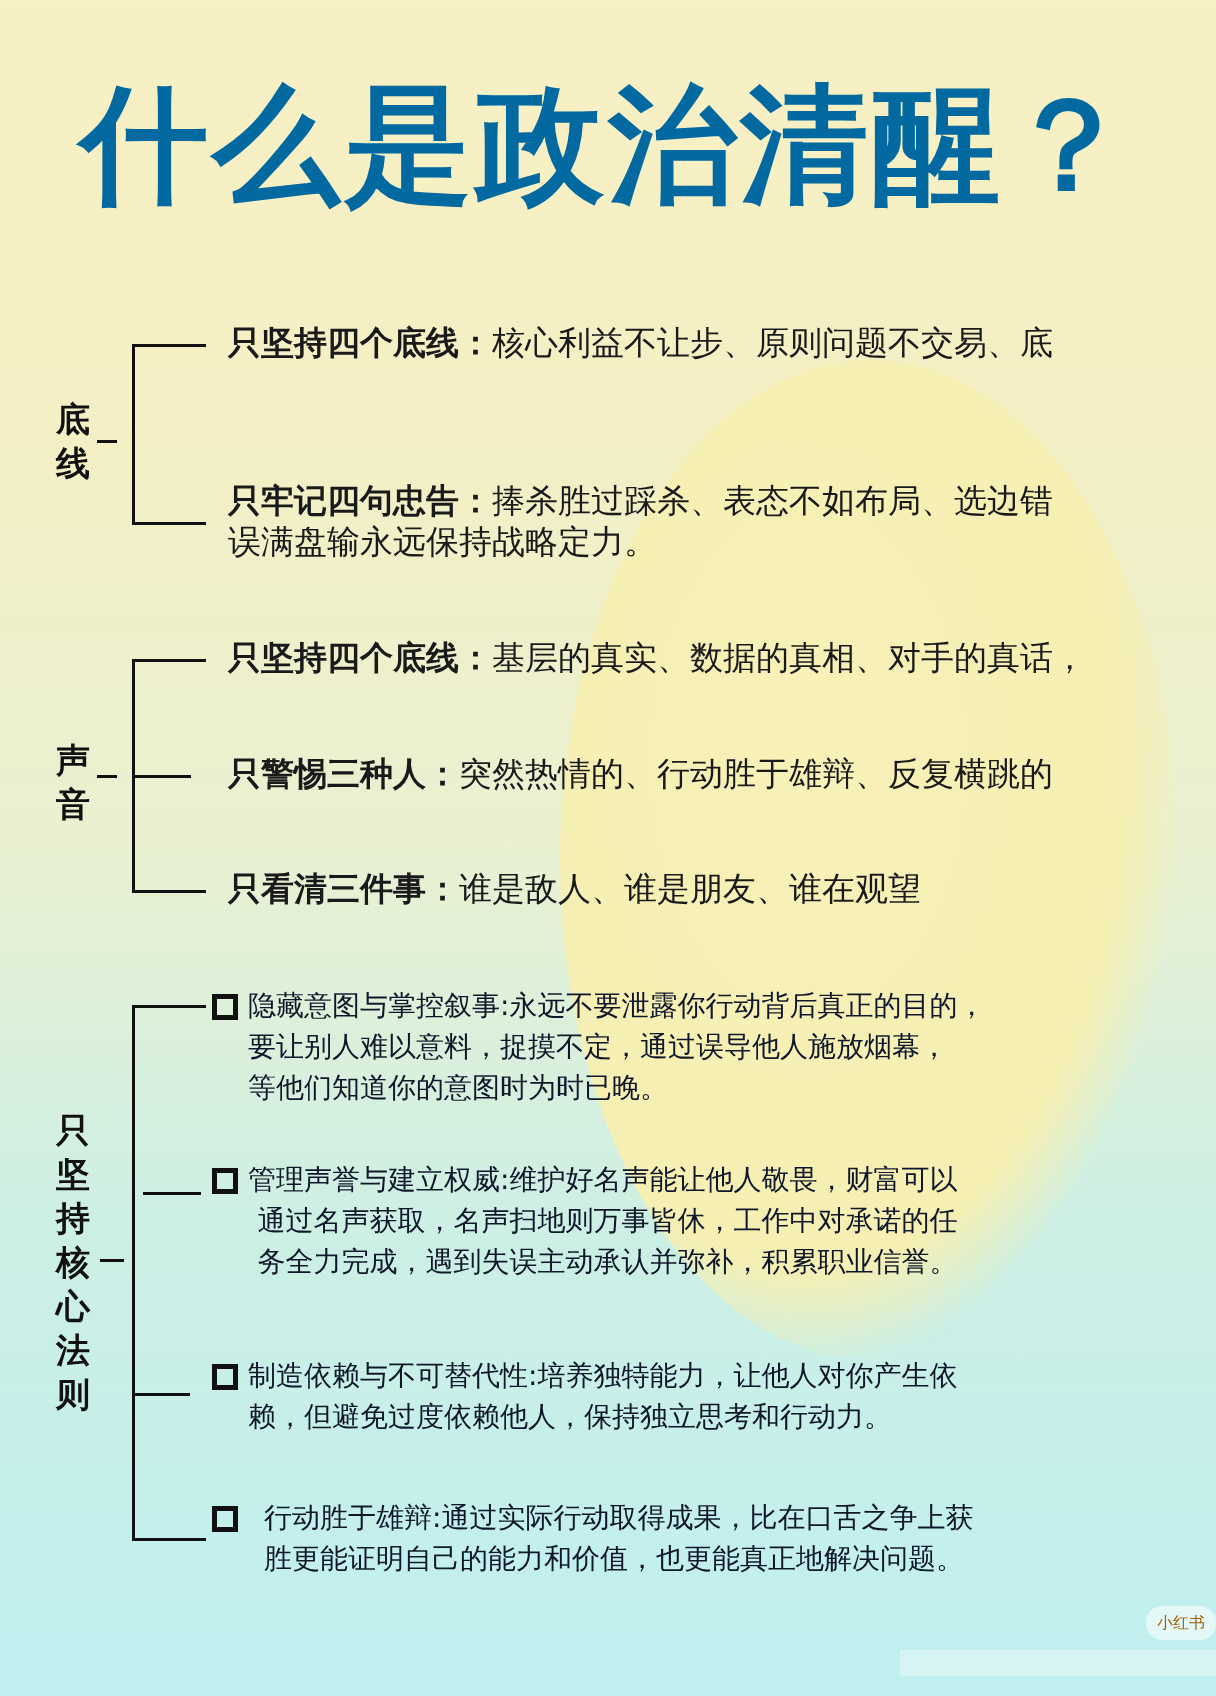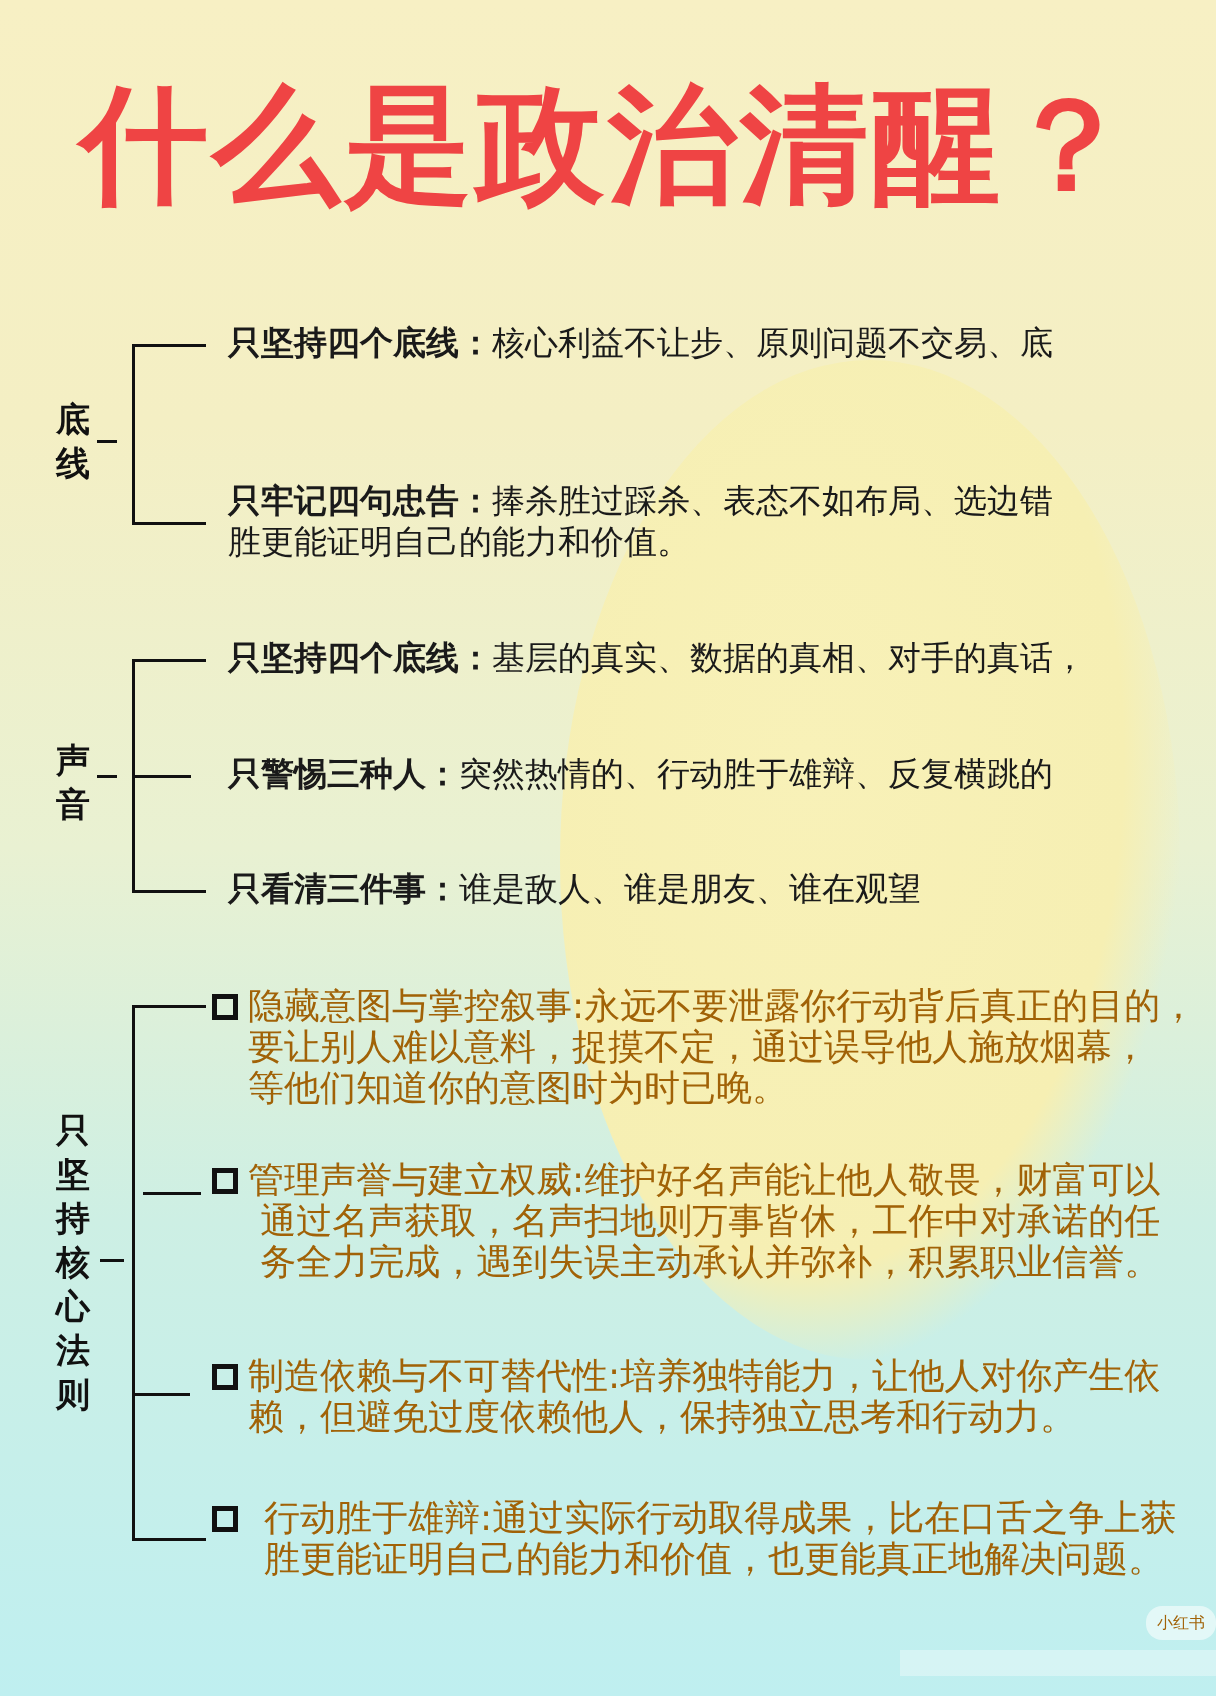--- a/index.html
+++ b/index.html
@@ -10,34 +10,34 @@
     background: linear-gradient(180deg, #f7f0c4 0%, #f4efc4 25%, #e9f1d2 50%, #cdefe4 72%, #bfeff0 100%);
   }
   .sun {
     position: absolute; left: 560px; top: 360px; width: 620px; height: 1000px;
     border-radius: 50%;
     background: radial-gradient(ellipse at 40% 40%, #f8f1b8 0%, #f6efb3 60%, rgba(246,239,179,0) 72%);
     pointer-events: none;
   }
   .title {
     position: absolute; left: 0; top: 70px; width: 1216px; text-align: center;
-    font-size: 128px; font-weight: bold; letter-spacing: 4px; color: #ef4444;
+    font-size: 128px; font-weight: bold; letter-spacing: 4px; color: #0369a1;
     line-height: 150px;
   }
   .side-label {
     position: absolute; font-weight: bold; font-size: 34px; line-height: 44px;
     width: 40px; text-align: center; color: #111;
   }
   .hline { position: absolute; height: 3px; background: #111; }
   .vline { position: absolute; width: 3px; background: #111; }
   .item {
     position: absolute; font-size: 33px; line-height: 41px; color: #1a1a1a; margin-left: 20px;
   }
   .item .head { font-weight: bold; }
-  .bullet-item { position: absolute; font-size: 36px; line-height: 41px; color: #a16207; }
+  .bullet-item { position: absolute; font-size: 28px; line-height: 41px; color: #0f172a; }
   .box {
     position: absolute; width: 16px; height: 16px; border: 5px solid #111; background: transparent;
   }
   .watermark {
     position: absolute; left: 1146px; top: 1606px; width: 70px; height: 34px;
     border-radius: 16px; background: rgba(255,255,255,0.55);
     color: #a16207; font-size: 16px; line-height: 34px; text-align: center;
   }
   .wm-bar {
     position: absolute; left: 900px; top: 1650px; width: 316px; height: 26px;
@@ -59,21 +59,21 @@
   <div class="hline" style="left:97px;top:440px;width:20px;"></div>
   <div class="vline" style="left:132px;top:344px;height:181px;"></div>
   <div class="hline" style="left:132px;top:344px;width:74px;"></div>
   <div class="hline" style="left:132px;top:522px;width:74px;"></div>
 
   <div class="item" style="left:208px;top:322px;">
     <span class="head">只坚持四个底线：</span><span>核心利益不让步、原则问题不交易、底</span><br>
   </div>
   <div class="item" style="left:208px;top:480px;">
     <span class="head">只牢记四句忠告：</span><span>捧杀胜过踩杀、表态不如布局、选边错</span><br>
-    <span>胜更能证明自己的能力和价值。</span>
+    <span>误满盘输永远保持战略定力。</span>
   </div>
 </div>
 
 <div>
   <div class="side-label" style="left:53px;top:738px;">
     <span>声</span><br>
     <span>音</span>
   </div>
   <div class="hline" style="left:97px;top:775px;width:20px;"></div>
   <div class="vline" style="left:132px;top:659px;height:234px;"></div>

